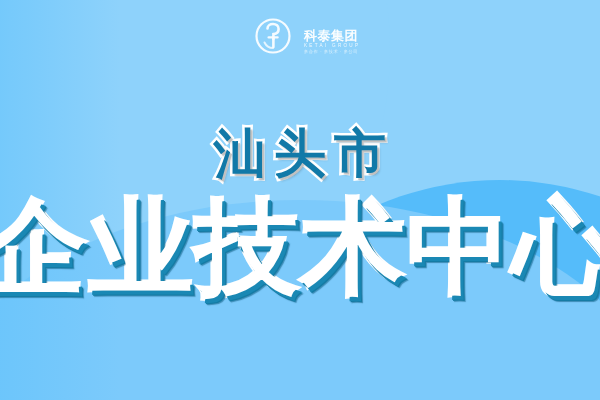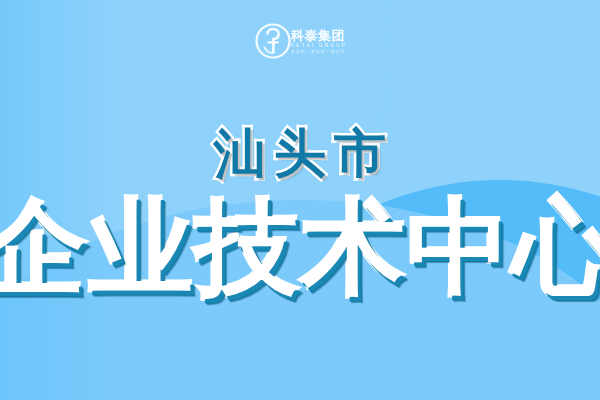--- a/index.html
+++ b/index.html
@@ -74,22 +74,21 @@
   }
 
   
   .logo {
     position: absolute;
     left: 255px;
     top: 18px;
     width: 100px;
     height: 46px;
     display: flex;
-    align-items: center;
-    gap: 0;
+    gap: 13px;
     opacity: .96;
   }
   .logo-mark {
     width: 36px;
     height: 36px;
     flex: 0 0 36px;
     position: relative;
   }
   .logo-mark svg { display: block; }
   .logo-text {

